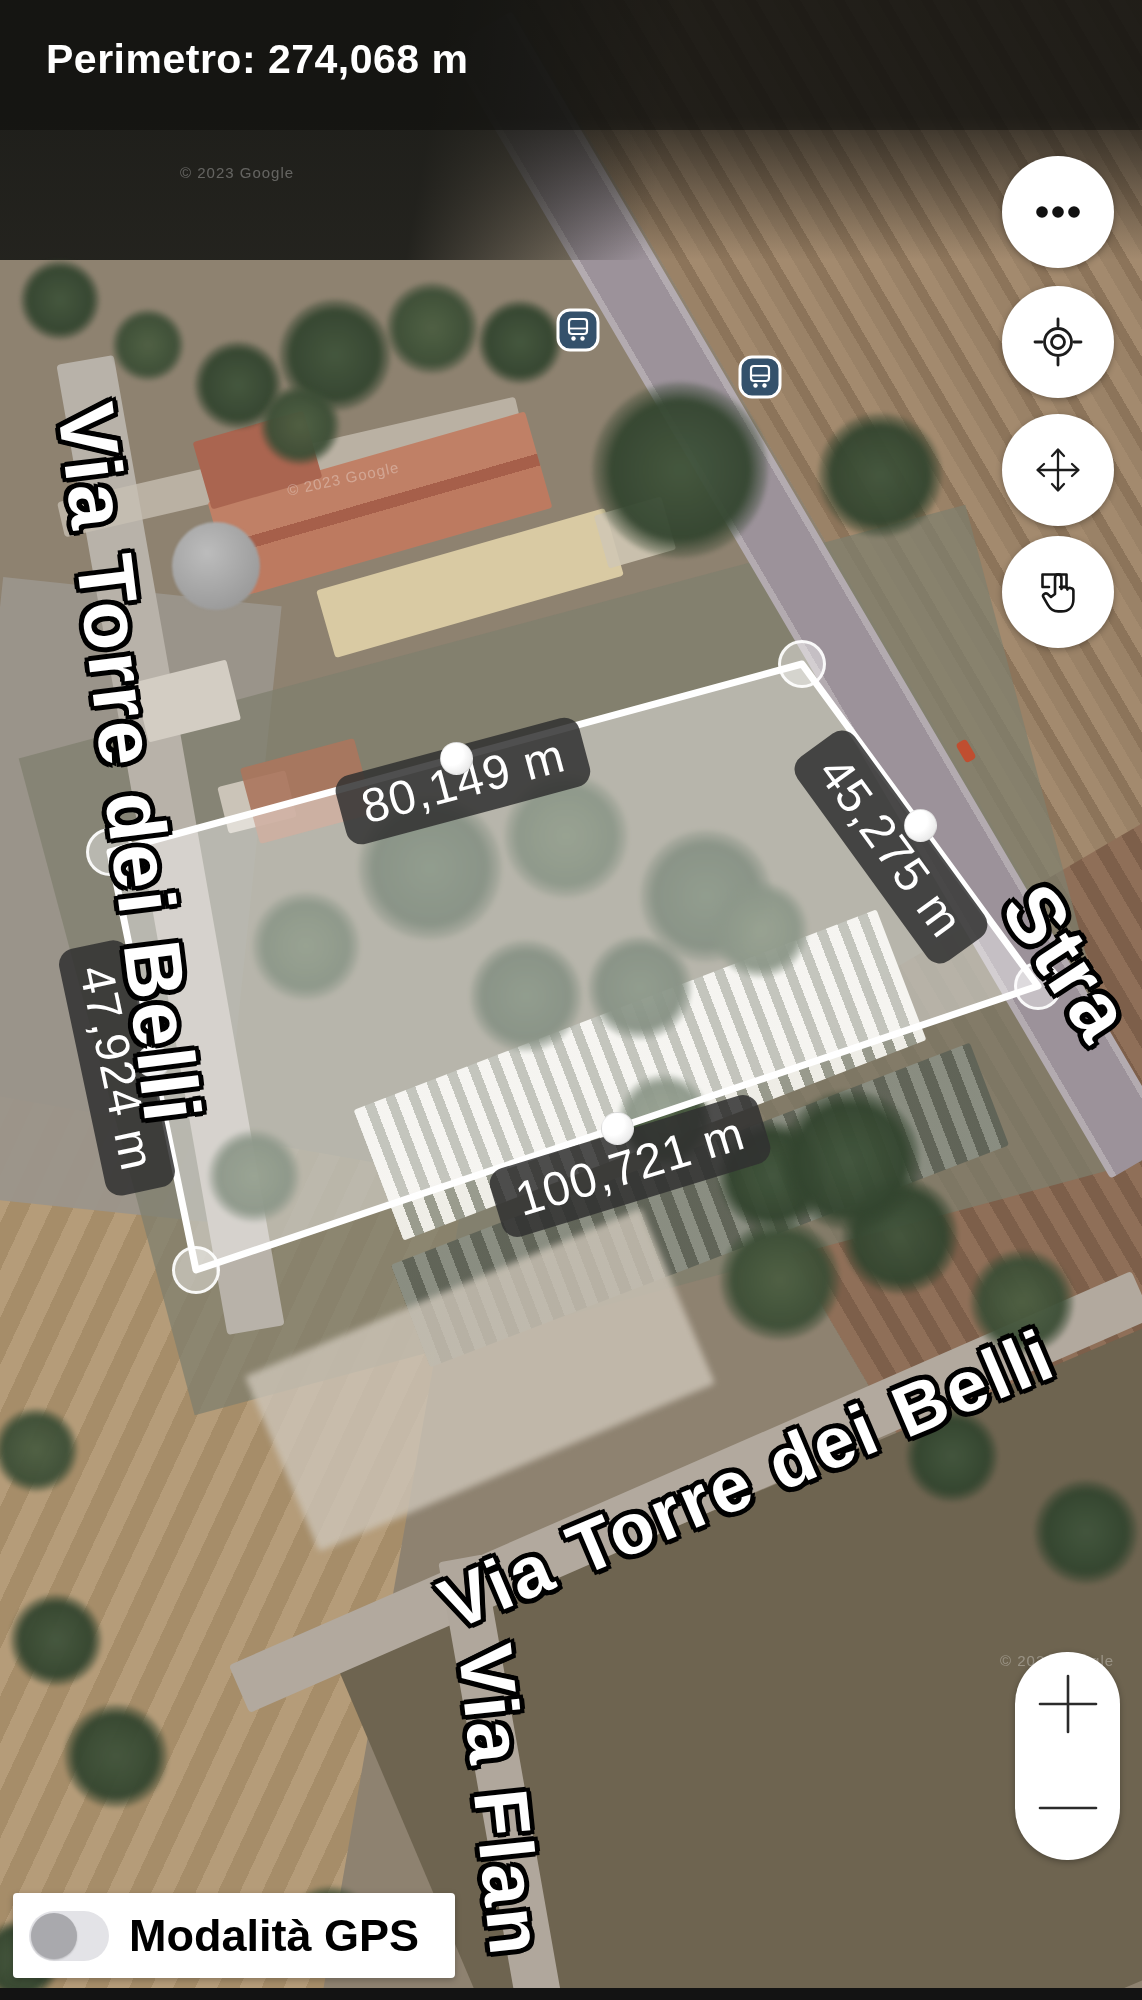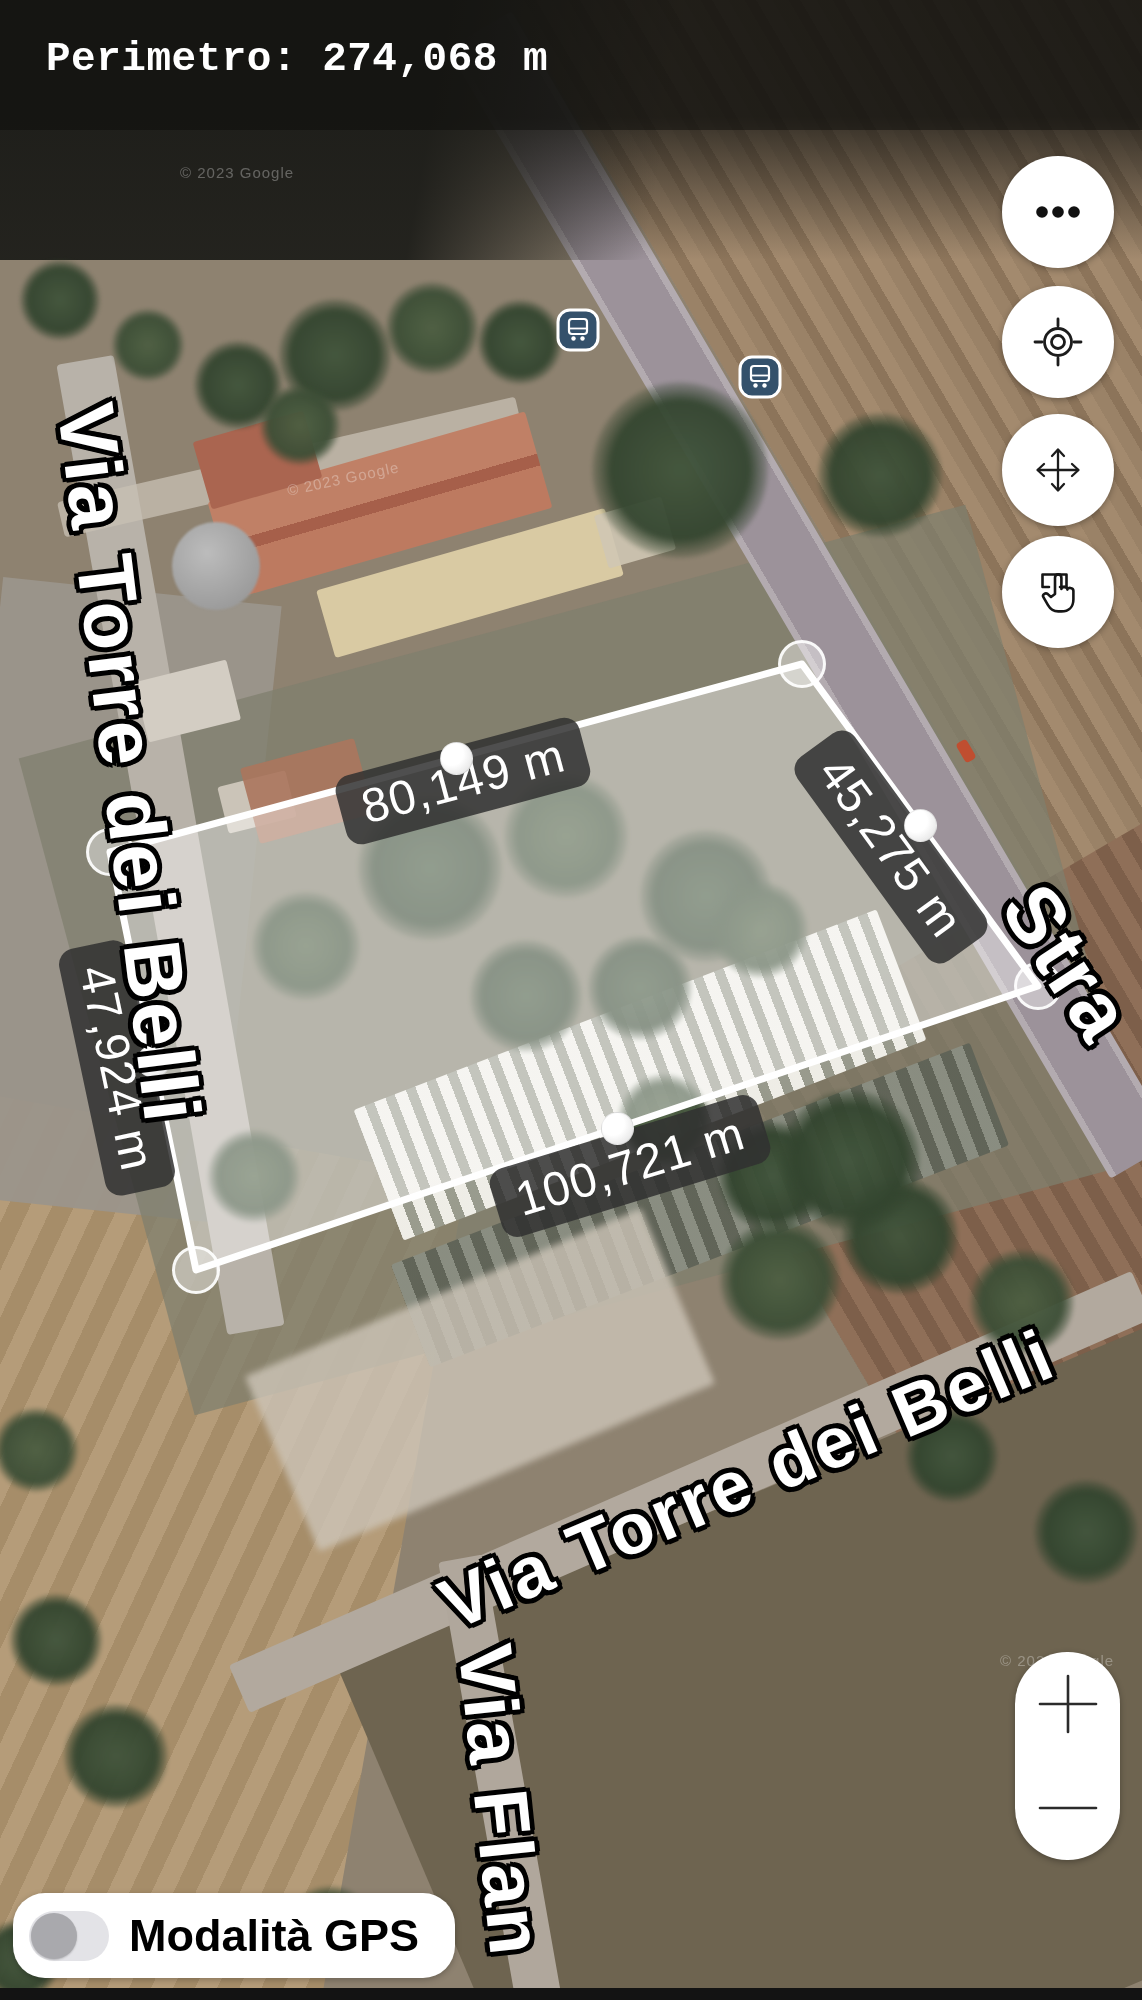--- a/index.html
+++ b/index.html
@@ -32,32 +32,32 @@
   .street-left{left:130px;top:398px;font-size:80px;transform-origin:0 0;transform:rotate(83deg);}
   .street-bottom{left:428px;top:1570px;font-size:72px;transform-origin:0 0;transform:rotate(-23deg);}
   .street-flaminia{left:528px;top:1640px;font-size:76px;transform-origin:0 0;transform:rotate(84deg);}
   .street-strada{left:1060px;top:868px;font-size:80px;transform-origin:0 0;transform:rotate(57deg);}
   .route-badge{position:absolute;z-index:13;left:425px;top:202px;width:182px;height:73px;border-radius:6px;
     background:var(--route_badge_blue,#3c79c2);color:#fff;font-size:62px;font-weight:700;letter-spacing:1px;
     display:flex;align-items:center;justify-content:center;}
   .bus-icon{position:absolute;z-index:13;width:44px;height:44px;}
 
   
-  .top-bar{position:absolute;z-index:20;left:0;top:0;width:1142px;height:130px;background:rgba(12,11,9,.5);font-family:Liberation Mono, monospace;}
+  .top-bar{position:absolute;z-index:20;left:0;top:0;width:1142px;height:130px;background:rgba(12,11,9,.5);}
   .top-bar .stat{position:absolute;top:36px;color:#fff;font-size:41px;font-weight:600;letter-spacing:.5px;white-space:nowrap;}
   .stat.perimeter{left:46px;} .stat.area{left:580px;}
 
   .fab{position:absolute;z-index:25;left:1002px;width:112px;height:112px;border-radius:50%;background:#fff;
     box-shadow:0 2px 6px rgba(0,0,0,.3);display:flex;align-items:center;justify-content:center;}
 
   .zoom-pill{position:absolute;z-index:25;left:1015px;top:1652px;width:105px;height:208px;border-radius:52px;
     background:#fff;box-shadow:0 2px 6px rgba(0,0,0,.3);display:flex;flex-direction:column;}
   .zoom-half{width:105px;height:104px;display:flex;align-items:center;justify-content:center;}
 
-  .gps-box{position:absolute;z-index:25;left:13px;top:1893px;width:442px;height:85px;border-radius:32px;background:#fff;
+  .gps-box{position:absolute;z-index:25;left:13px;top:1893px;width:442px;height:85px;border-radius:4px;background:#fff;
     box-shadow:0 2px 6px rgba(0,0,0,.25);display:flex;align-items:center;}
   .toggle{position:relative;margin-left:16px;width:80px;height:50px;border-radius:25px;background:#e3e3e7;}
   .toggle .knob{position:absolute;left:2px;top:2px;width:46px;height:46px;border-radius:50%;background:#a9a9ad;box-shadow:0 1px 2px rgba(0,0,0,.2);}
   .gps-label{margin-left:20px;font-size:45px;font-weight:600;color:#000;}
 
   .bottom-strip{position:absolute;z-index:30;left:0;top:1988px;width:1142px;height:12px;background:#131313;}
 </style>
 </head>
 <body>
 

